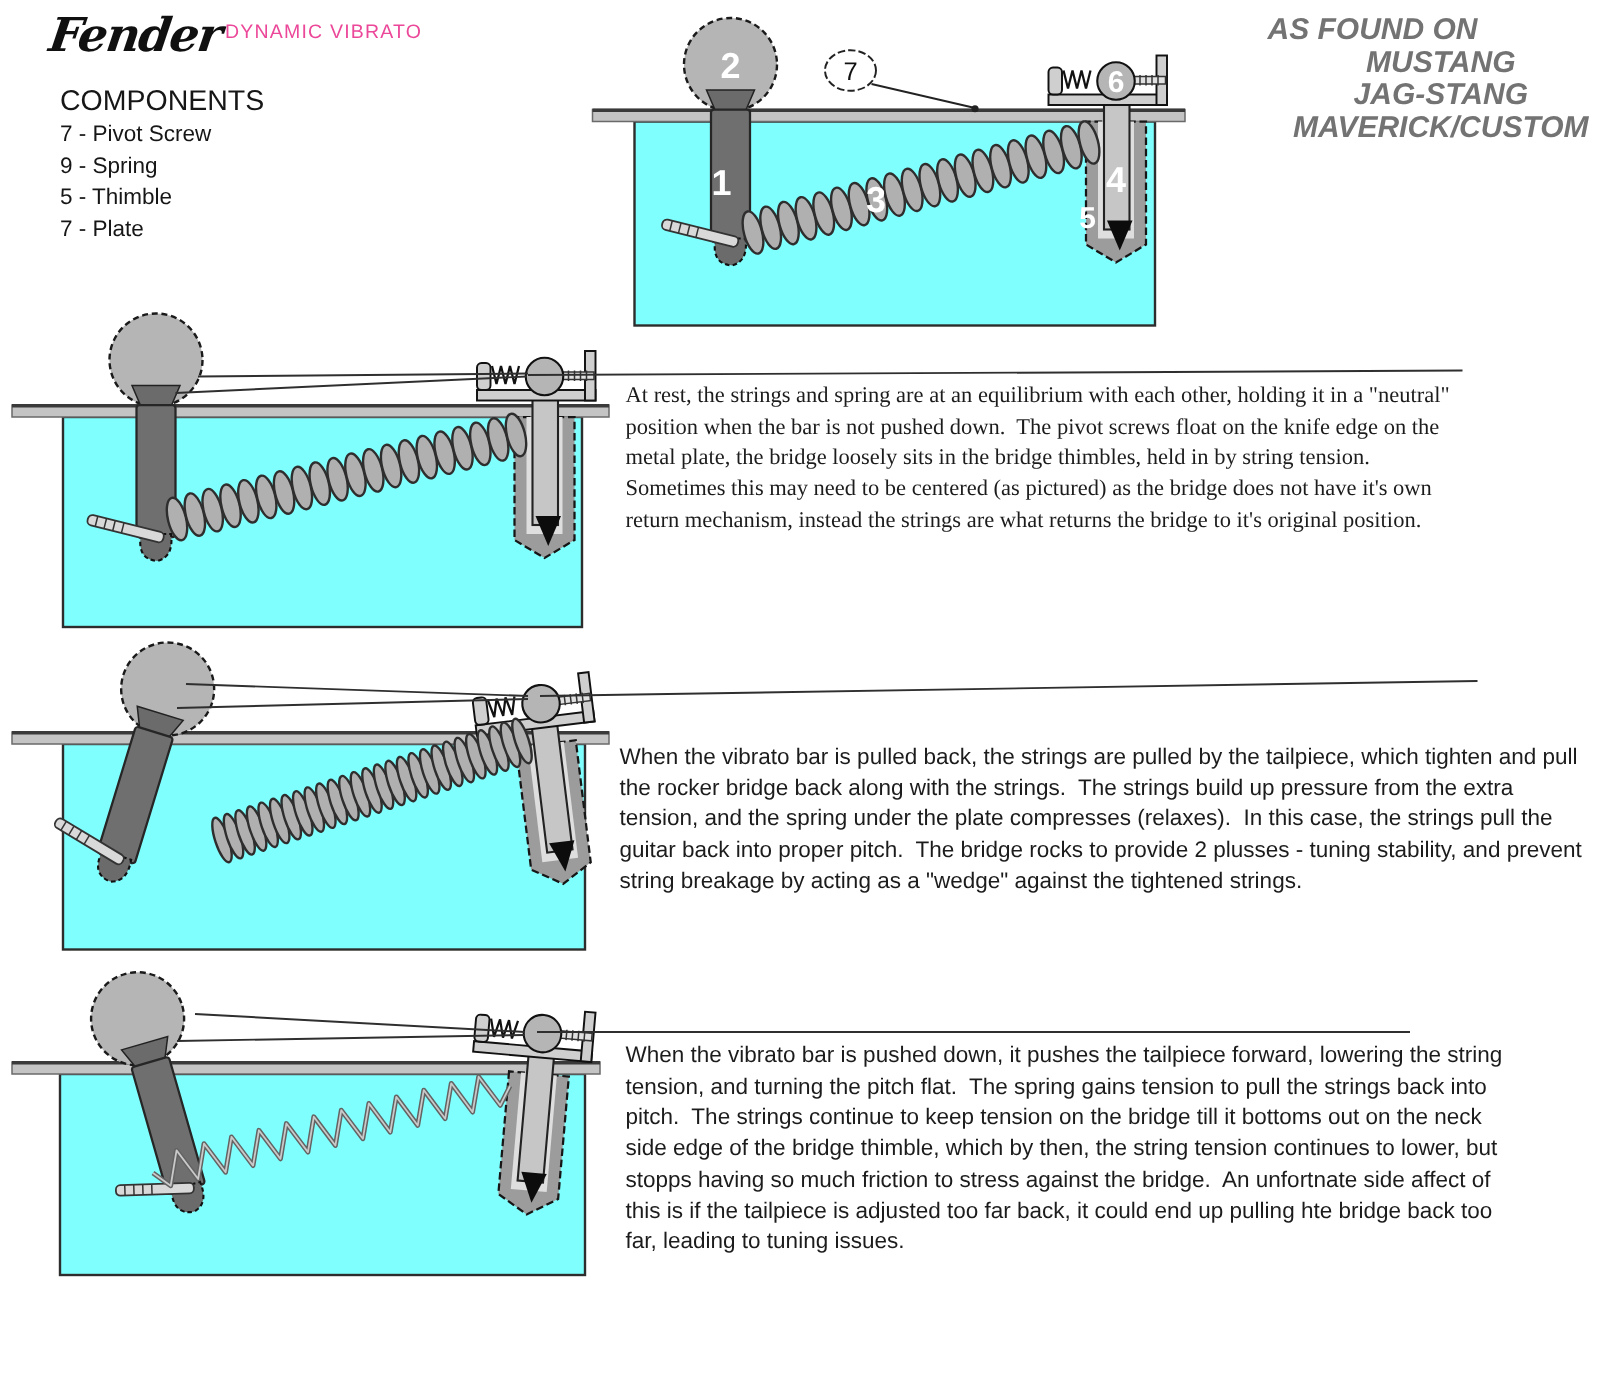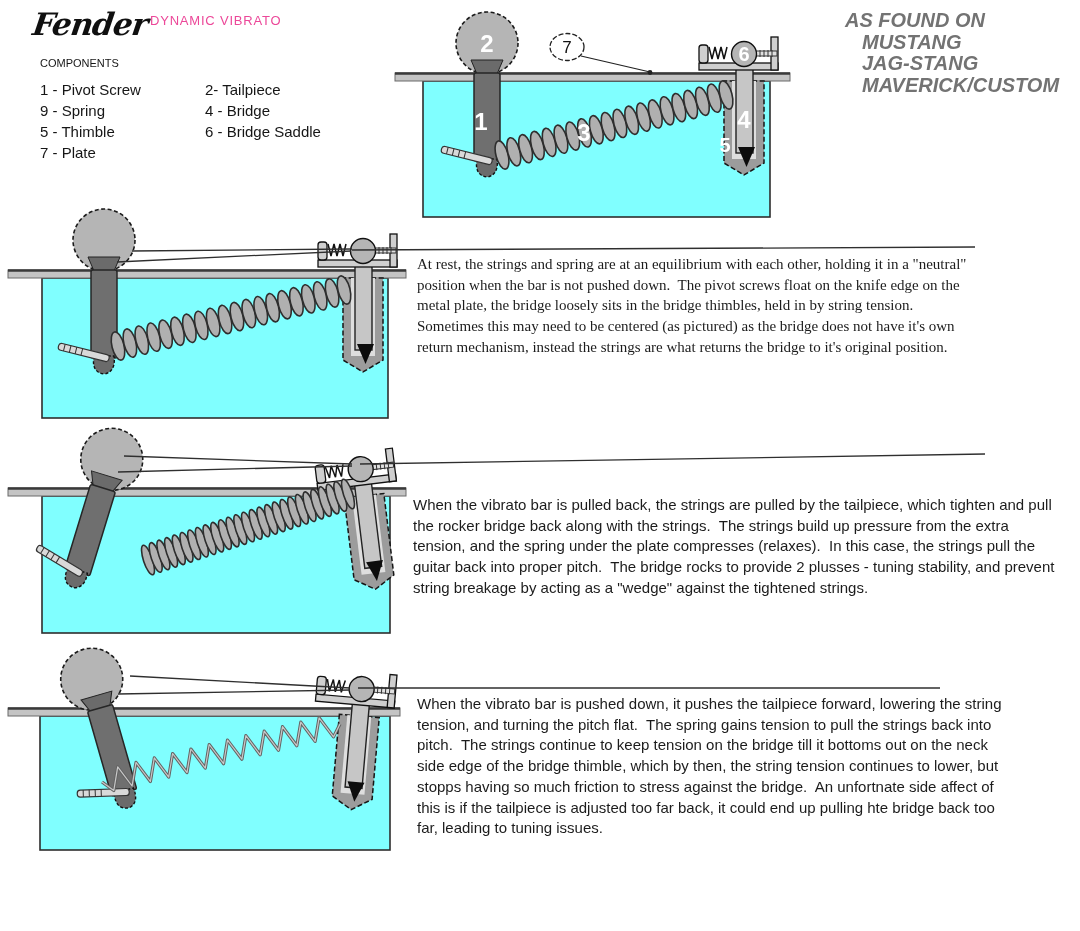--- a/index.html
+++ b/index.html
@@ -10,25 +10,25 @@
   html,body{margin:0;padding:0;background:#fff;}
   .page{position:relative;width:1080px;height:931px;background:#fff;overflow:hidden;
         font-family:"Liberation Sans",sans-serif;color:var(--ink);}
   .abs{position:absolute;}
   svg.diagram{position:absolute;z-index:1;}
   .para{position:absolute;z-index:2;font-size:15px;line-height:20.7px;color:#1c1c1c;
         white-space:pre-wrap;}
   .brand{font-family:"DejaVu Serif",serif;font-style:italic;font-weight:bold;
          font-size:31px;transform:skewX(-8deg);letter-spacing:-1px;color:#101010;}
   .subtitle{font-size:13px;letter-spacing:.8px;color:#ec4899;}
-  .comp-title{font-size:11px;color:#161616;}
+  .comp-title{font-size:19px;color:#161616;}
   .comp-col{font-size:15px;line-height:21px;color:#161616;}
   .comp-col span{display:block;}
   .foundon{font-size:20px;font-weight:bold;font-style:italic;line-height:21.5px;color:#737373;}
-  .foundon .models span{display:block;margin-left:17px;}
+  .foundon .models span{display:block;margin-left:17px;text-align:center;}
   .note{position:absolute;z-index:2;width:332px;font-size:15px;font-weight:bold;
         line-height:21px;color:var(--note-red);}
   
   .cavity-rect{fill:var(--cavity);stroke:#2d2d2d;stroke-width:1.6;}
   .plate-rect{fill:var(--plate);stroke:#6a6a6a;stroke-width:1;}
   .plate-top{stroke:#3a3a3a;stroke-width:2.4;}
   .coil{fill:#b0b0b0;stroke:#2e2e2e;stroke-width:1.6;}
   .zigspring{fill:none;stroke:#636363;stroke-width:3.2;stroke-linejoin:round;}
   .zigspring2{fill:none;stroke:#c9c9c9;stroke-width:1.2;stroke-linejoin:round;}
   .string{stroke:#2f2f2f;stroke-width:1.3;fill:none;}
@@ -78,29 +78,24 @@
   </defs>
 </svg>
 
 <div class="page">
 
   <div class="abs brand" style="left:33px;top:6px;">Fender</div>
   <div class="abs subtitle" style="left:150px;top:13px;">DYNAMIC VIBRATO</div>
 
   <div class="abs comp-title" style="left:40px;top:57px;">COMPONENTS</div>
   <div class="abs comp-col" style="left:40px;top:79px;">
-    <span>1 - Pivot Screw</span>
+    <span>7 - Pivot Screw</span>
     <span>9 - Spring</span>
     <span>5 - Thimble</span>
     <span>7 - Plate</span>
-  </div>
-  <div class="abs comp-col" style="left:205px;top:79px;">
-    <span>2- Tailpiece</span>
-    <span>4 - Bridge</span>
-    <span>6 - Bridge Saddle</span>
   </div>
 
   <div class="abs foundon" style="left:845px;top:10px;">
     <span>AS FOUND ON</span>
     <div class="models">
       <span>MUSTANG</span>
       <span>JAG-STANG</span>
       <span>MAVERICK/CUSTOM</span>
     </div>
   </div>

